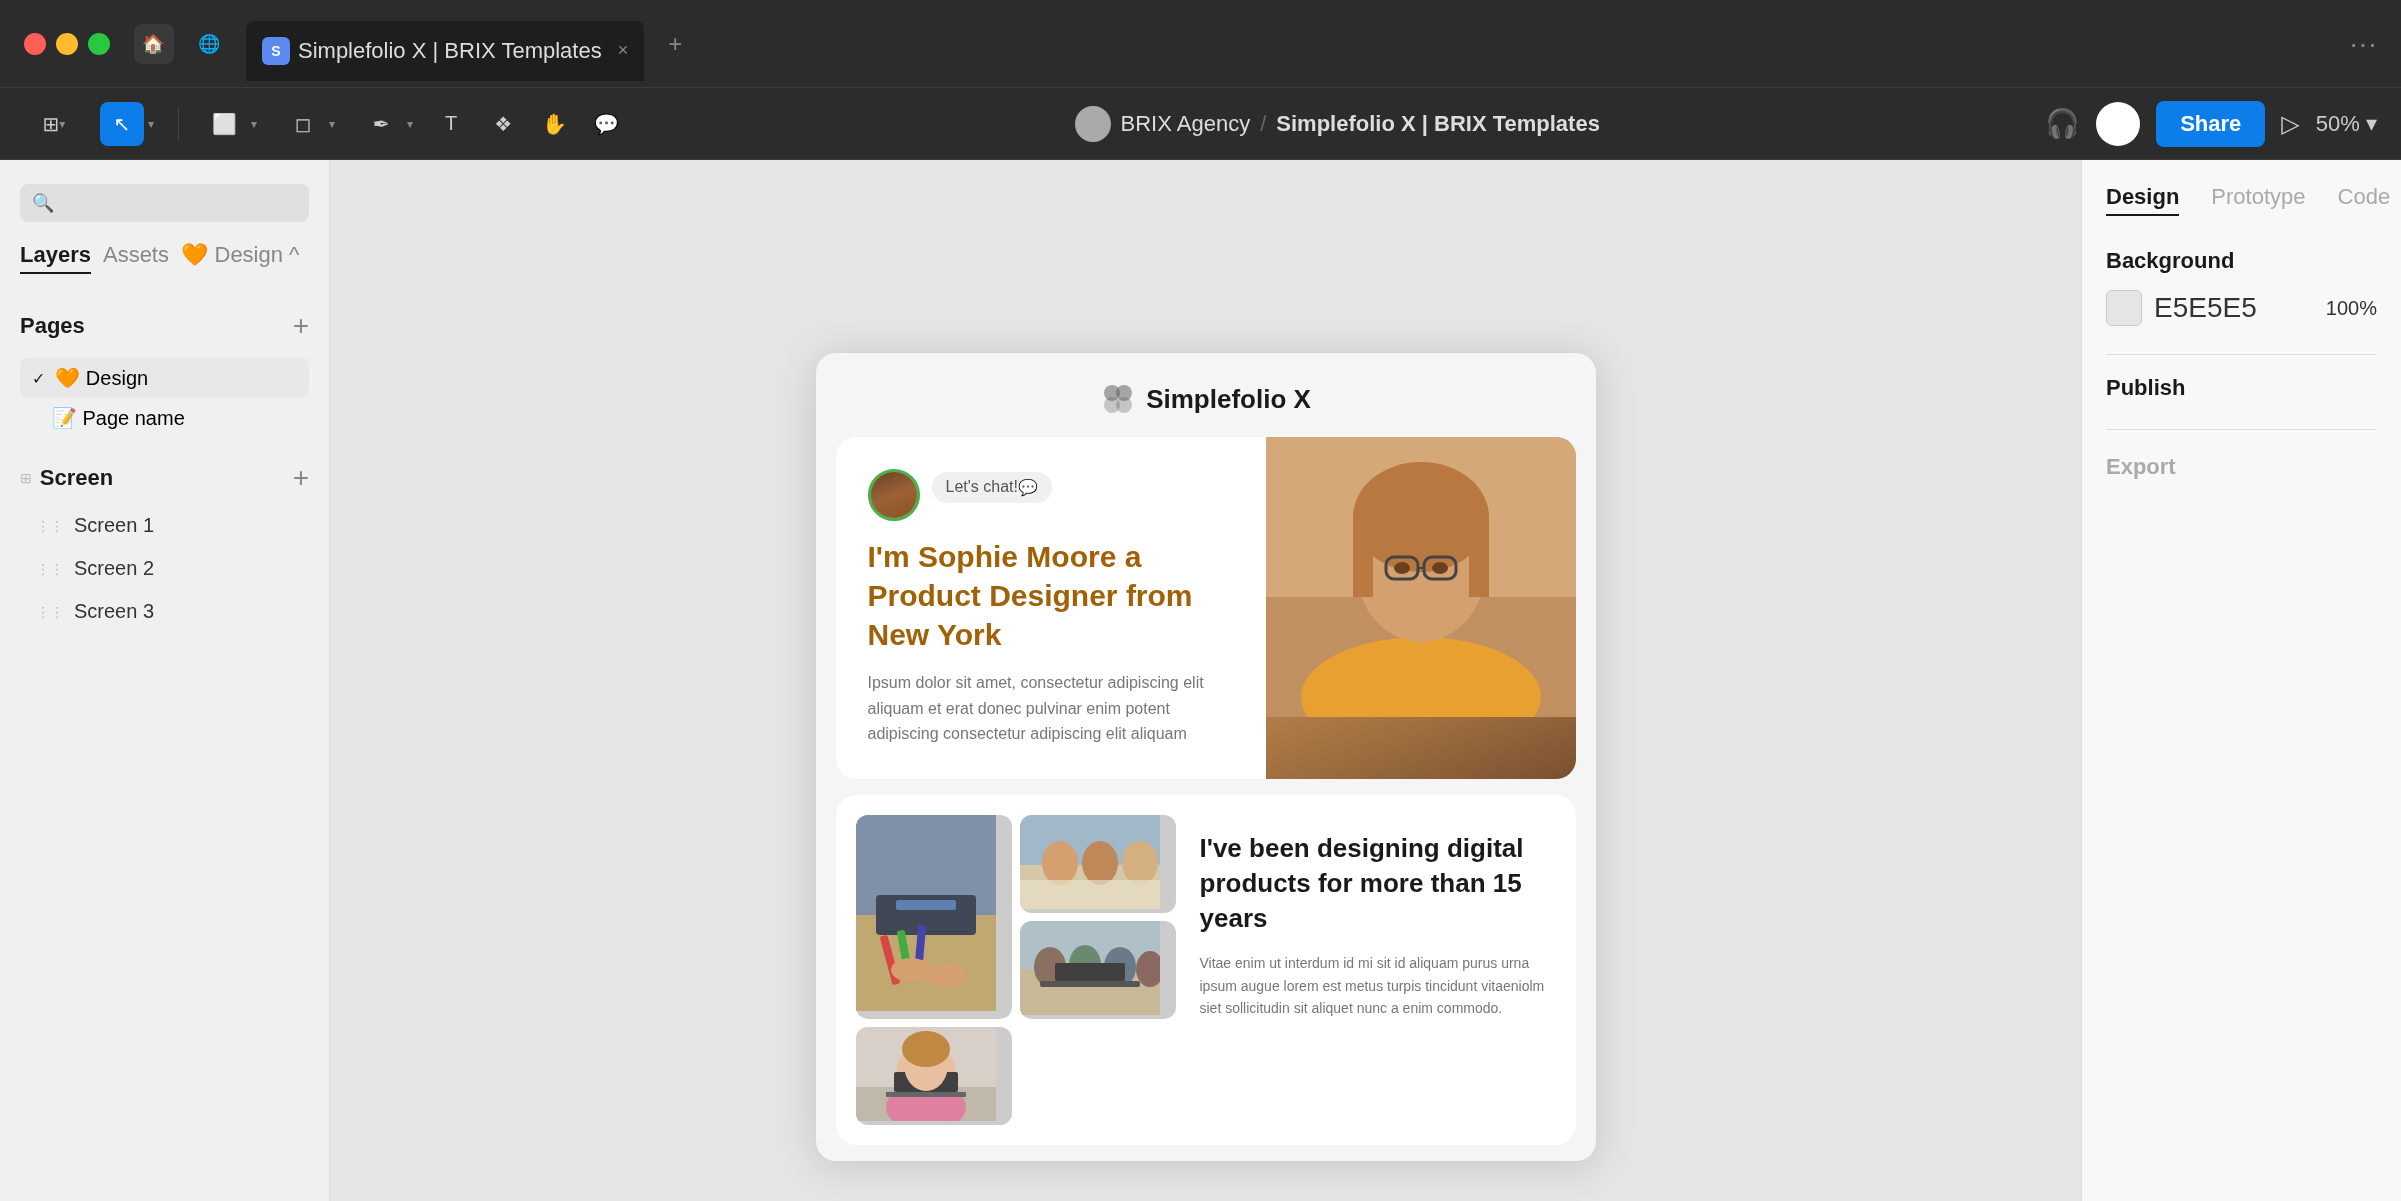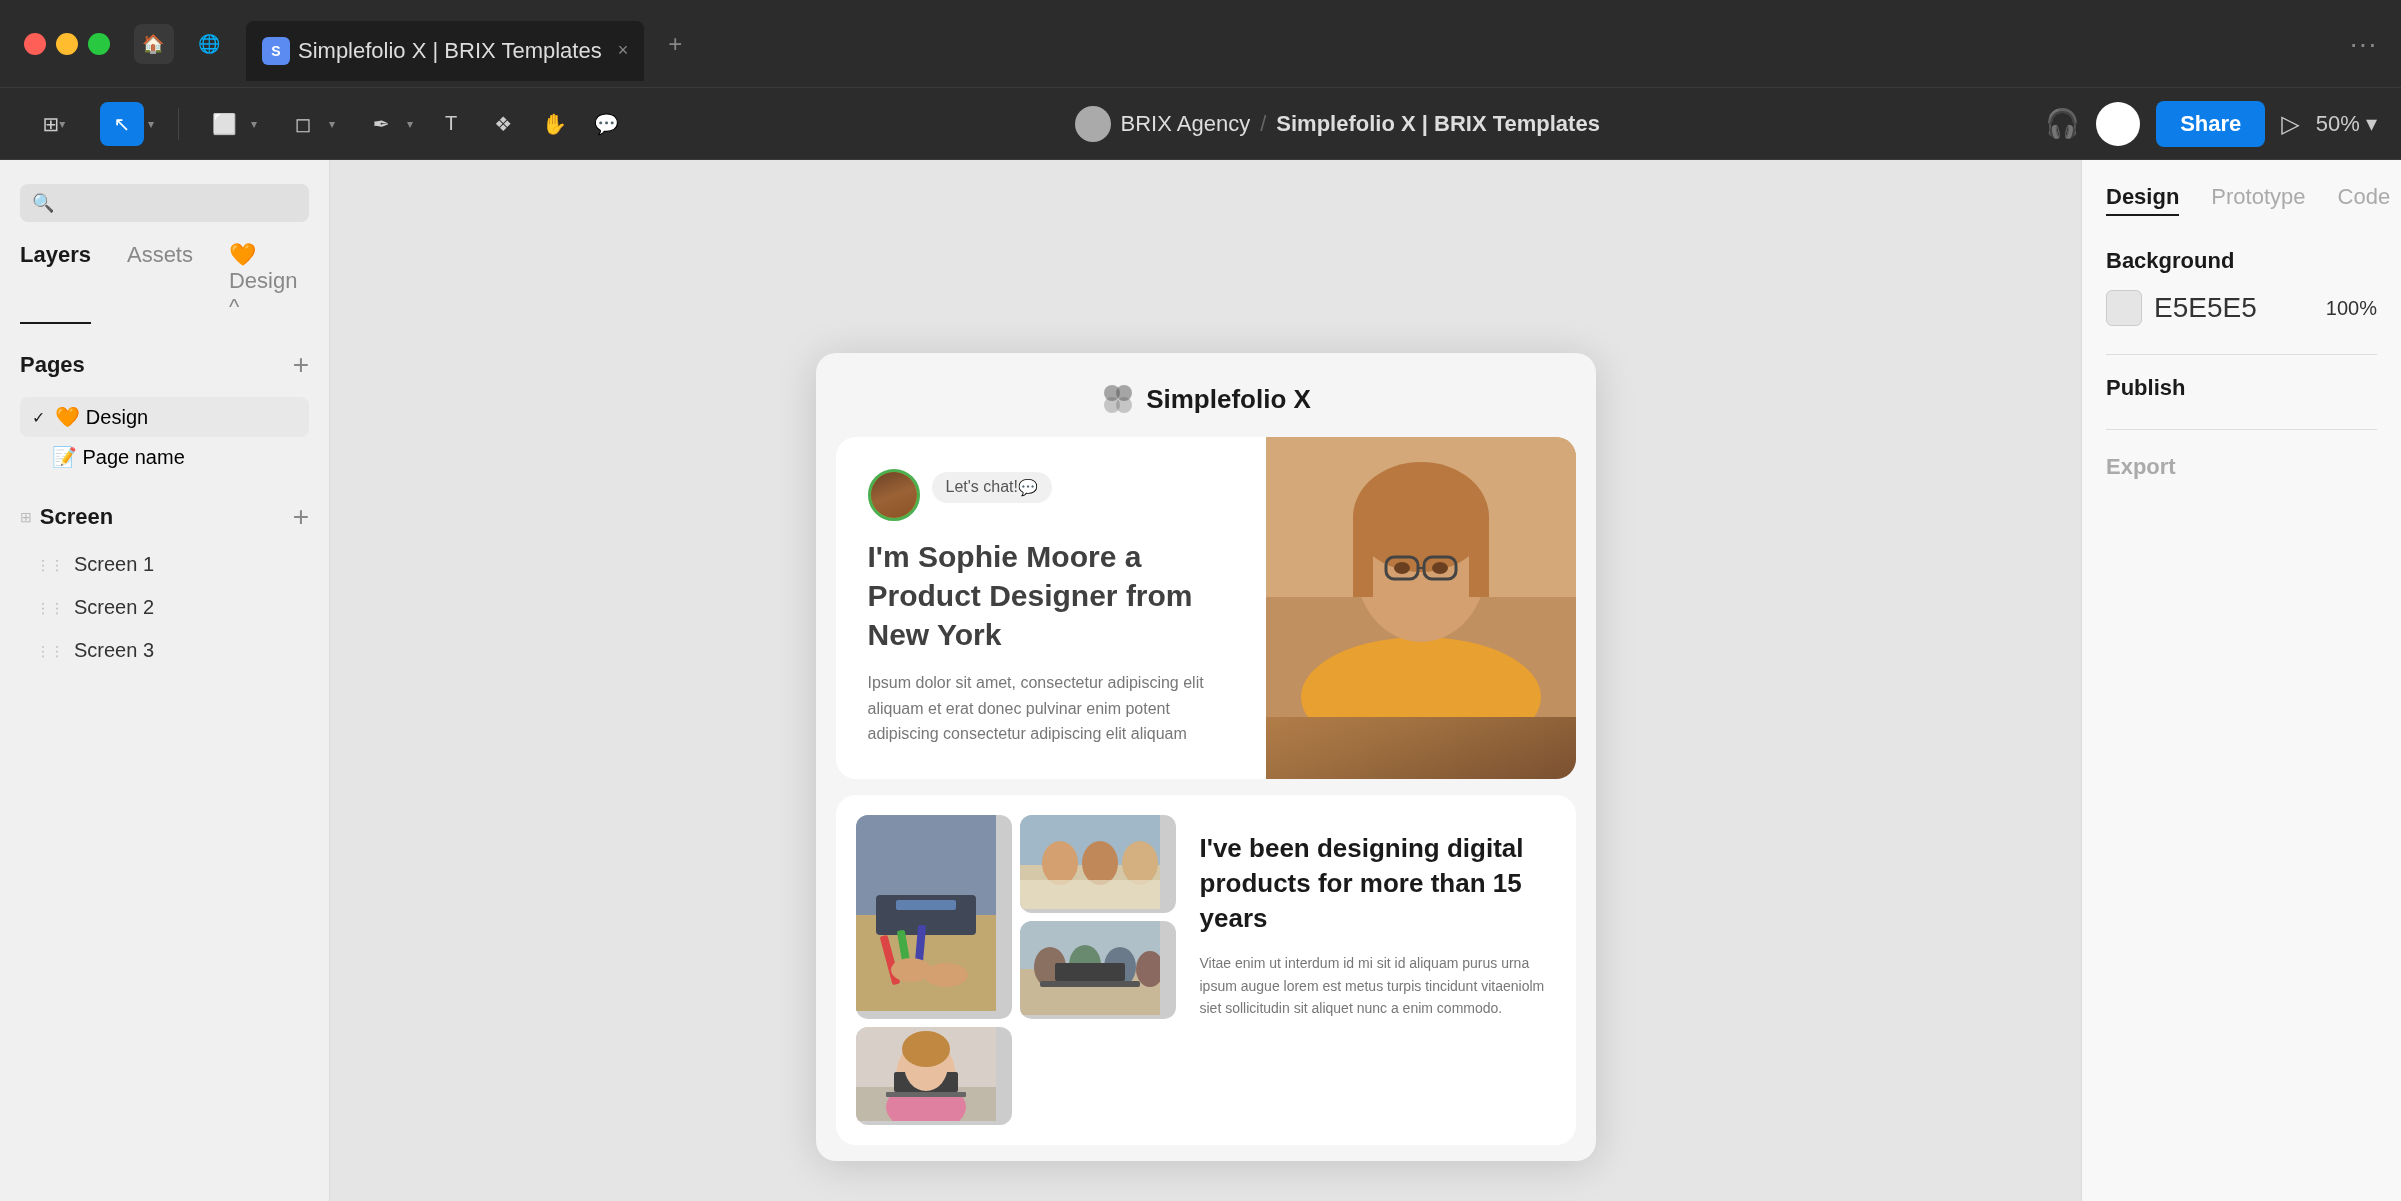--- a/index.html
+++ b/index.html
@@ -89,21 +89,21 @@
       border-right: 1px solid #ddd;
       display: flex;
       flex-direction: column;
       padding: 24px 20px;
     }
     .sidebar-search {
       display: flex; align-items: center; gap: 8px;
       background: #e0e0e0; border-radius: 8px; padding: 8px 12px;
       margin-bottom: 20px; color: #888; font-size: 18px;
     }
-    .sidebar-tabs { display: flex; gap: 36px; margin-bottom: 17px; }
+    .sidebar-tabs { display: flex; gap: 12px; margin-bottom: 28px; }
     .sidebar-tab { font-size: 22px; font-weight: 600; color: #1a1a1a; cursor: pointer; padding-bottom: 4px; }
     .sidebar-tab.inactive { font-weight: 400; color: #888; }
     .sidebar-tab.active { border-bottom: 2px solid #1a1a1a; }
     .sidebar-section-header {
       display: flex; align-items: center; justify-content: space-between;
       margin-bottom: 16px; margin-top: 8px;
     }
     .sidebar-section-title { font-size: 22px; font-weight: 700; color: #1a1a1a; }
     .sidebar-add { color: #888; font-size: 28px; cursor: pointer; }
     .pages-list { margin-bottom: 24px; }
@@ -165,21 +165,21 @@
       background: #f0f0f0; border-radius: 20px; padding: 6px 14px;
       font-size: 16px; color: #555; margin-bottom: 16px;
     }
     .hero-avatar {
       width: 52px; height: 52px; border-radius: 50%;
       background: linear-gradient(135deg, #8b6914, #c9a227);
       border: 3px solid #4CAF50;
       margin-right: 12px; display: inline-block; vertical-align: middle;
       overflow: hidden;
     }
-    .hero-title { font-size: 30px; font-weight: 800; color: #404040; line-height: 1.3; margin-bottom: 16px; }
+    .hero-title { font-size: 30px; font-weight: 800; color: #a16207; line-height: 1.3; margin-bottom: 16px; }
     .hero-body { font-size: 16px; color: #777; line-height: 1.6; }
     .hero-image {
       width: 310px; flex-shrink: 0;
       background: linear-gradient(135deg, #d4a96a 0%, #c8956a 30%, #a0785a 60%, #8b6945 100%);
       position: relative; overflow: hidden;
     }
     .hero-img-placeholder {
       width: 100%; height: 100%;
       background: linear-gradient(160deg, #e8c99a 0%, #d4a97a 25%, #c08850 50%, #a07040 75%, #7a5030 100%);
     }

